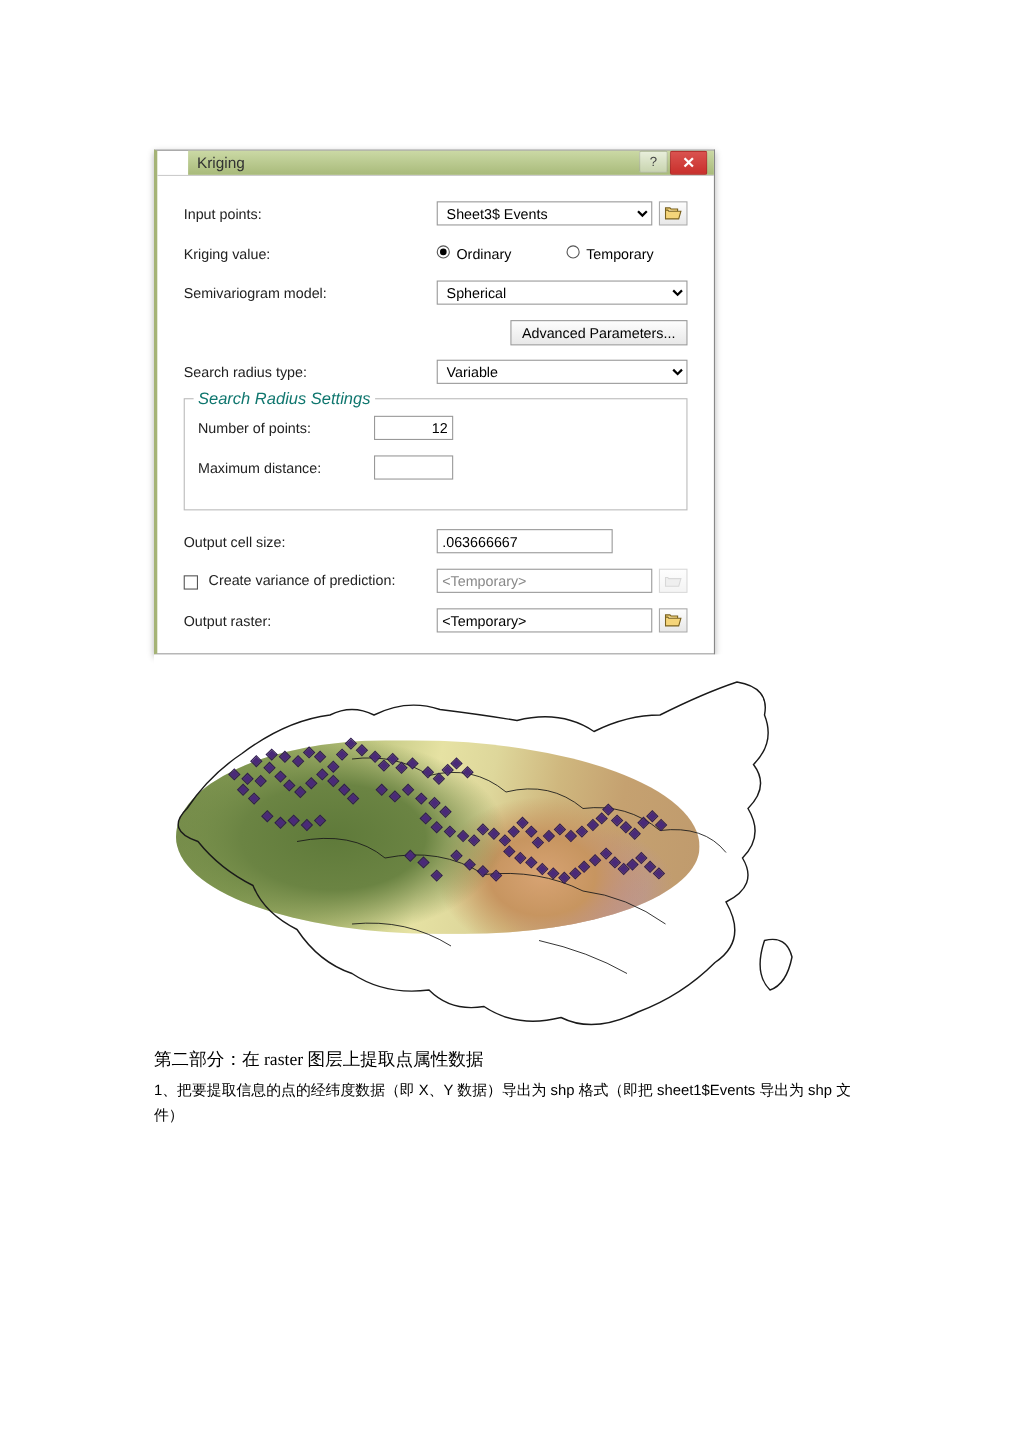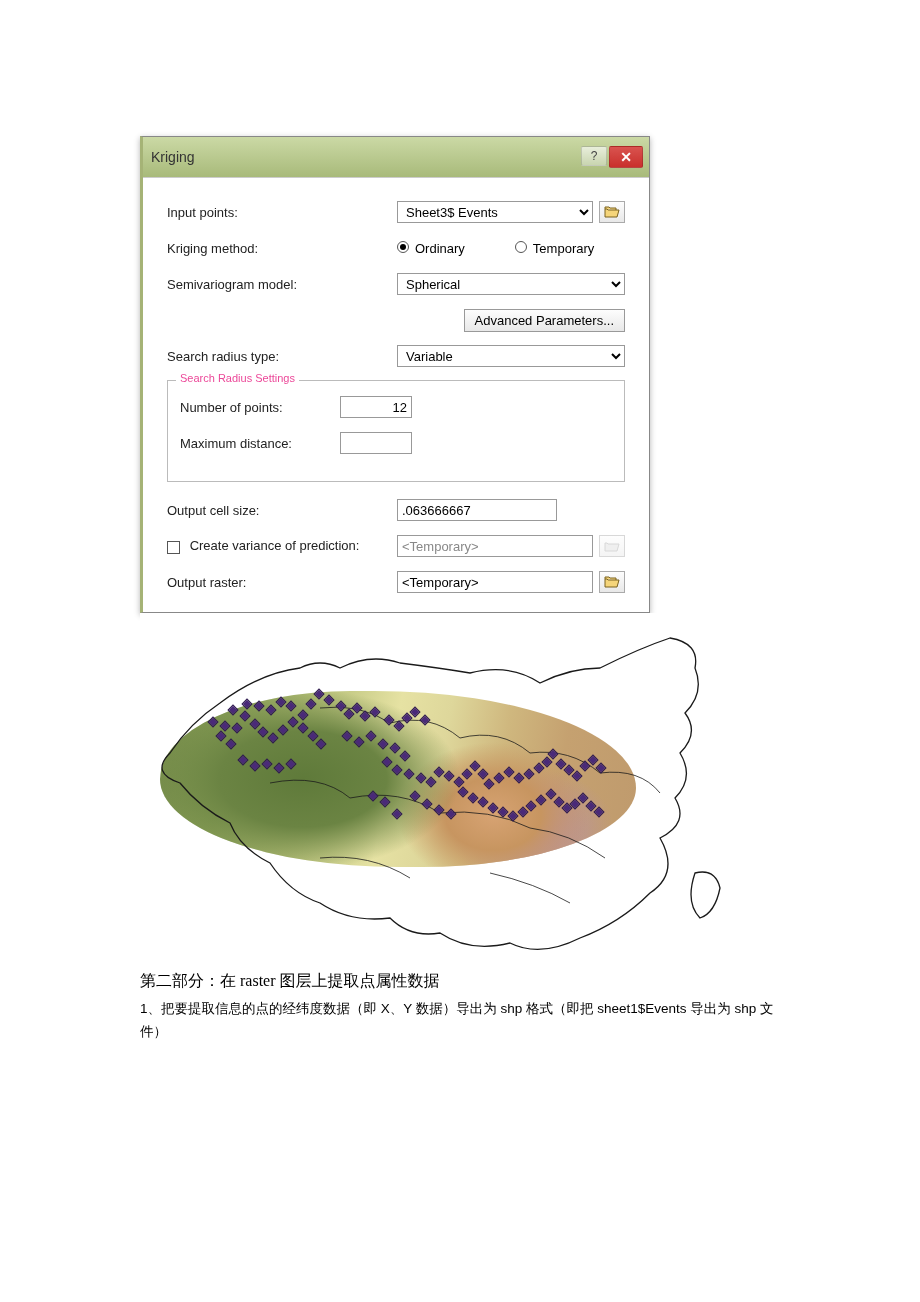--- a/index.html
+++ b/index.html
@@ -1,40 +1,40 @@
 <!DOCTYPE html>
 <html><head>
 <meta charset="utf-8">
 <style>
   * { box-sizing: border-box; }
   body { margin: 0; font-family: "Tahoma", "Microsoft YaHei", sans-serif; font-size: 13px; background: #fff; color: #000; width: 920px; }
   .page { padding: 136px 136px 40px 140px; width: 920px; }
   .dialog { width: 510px; border: 1px solid #888; border-left: 3px solid #a5b376; background: #fff; box-shadow: 0 2px 6px rgba(0,0,0,0.3); position: relative; }
-  .titlebar { height: 40px; background: linear-gradient(#cbd9a5, #a8ba7a); display: flex; align-items: center; justify-content: space-between; padding: 0 6px 0 8px; font-size: 14px; color: #333; }
+  .titlebar { height: 22px; background: linear-gradient(#cbd9a5, #a8ba7a); display: flex; align-items: center; justify-content: space-between; padding: 0 6px 0 8px; font-size: 14px; color: #333; margin-left: 28px; }
   .titlebar-left { display: flex; align-items: center; }
   .titlebar-btns { display: flex; gap: 0; }
   .tbtn { width: 26px; height: 20px; display: flex; align-items: center; justify-content: center; font-size: 12px; color: #444; border: 1px solid rgba(0,0,0,0.15); border-radius: 2px; margin-left: 2px; background: linear-gradient(#e8eedb,#c9d5b0); }
   .tbtn.close { background: linear-gradient(#d9534f,#c9302c); color: #fff; width: 34px; height: 22px; font-weight: bold; font-size: 14px; }
   .tbtn.help { background: linear-gradient(#e8eedb,#c9d5b0); }
   .body { padding: 16px 24px 12px 24px; border-top: 1px solid #ccc; }
   .row { display: flex; align-items: center; min-height: 36px; }
   .lbl { width: 230px; color: #222; font-size: 13px; }
   .val { flex: 1; display: flex; align-items: center; gap: 6px; }
   select, input[type="text"] { width: 100%; height: 22px; border: 1px solid #999; font-size: 13px; padding: 0 4px; background: #fff; font-family: inherit; }
   .txt-right { text-align: left; }
   .sel-blue { background: #3189d6; color: #fff; }
   .folder-btn { width: 26px; height: 22px; border: 1px solid #aaa; display: flex; align-items: center; justify-content: center; background: linear-gradient(#fdfdfd,#e8e8e8); flex-shrink: 0; }
   .folder-btn.disabled { opacity: 0.45; }
   .radio-group { display: flex; gap: 50px; align-items: center; font-size: 13px; }
   .radio-opt { display: flex; align-items: flex-start; gap: 6px; }
   .radio-dot { width: 12px; height: 12px; border: 1px solid #555; border-radius: 50%; position: relative; }
   .radio-dot.on::after { content: ""; width: 6px; height: 6px; background: #000; border-radius: 50%; position: absolute; left: 2px; top: 2px; }
   .btn { border: 1px solid #999; padding: 3px 10px; background: linear-gradient(#fdfdfd,#e8e8e8); font-size: 13px; margin-left: auto; }
   .fieldset { border: 1px solid #bbb; margin-top: 6px; padding: 8px 12px 20px 12px; position: relative; }
-  .fieldset .legend { position: absolute; top: -9px; left: 8px; background: #fff; padding: 0 4px; font-size: 11px; color: #ec4899; }
+  .fieldset .legend { position: absolute; top: -9px; left: 8px; background: #fff; padding: 0 4px; font-size: 15px; color: #0f766e; font-style: italic; }
   .num-input { width: 72px; height: 22px; border: 1px solid #999; text-align: right; padding: 0 4px; font-size: 13px; }
   .checkbox { width: 13px; height: 13px; border: 1px solid #555; margin-right: 6px; display: inline-block; vertical-align: middle; }
   .map-area { width: 652px; height: 344px; position: relative; background: #fff; margin-top: 0; }
   .raster-box { position: absolute; left: 20px; top: 78px; width: 476px; height: 176px; overflow: hidden; border-radius: 40% 55% 45% 50% / 50% 55% 45% 50%; }
   .raster-box::before { content:""; position:absolute; inset:0;
     background:
       radial-gradient(ellipse 210px 120px at 30% 50%, #5f7a3a 0%, #6b8443 40%, rgba(107,132,67,0) 75%),
       radial-gradient(ellipse 120px 90px at 70% 70%, #d7a373 0%, #c79560 40%, rgba(199,149,96,0) 80%),
       radial-gradient(ellipse 110px 80px at 78% 78%, #b58cb5 0%, rgba(181,140,181,0) 75%),
       linear-gradient(100deg,#758b4a 0%, #8aa057 15%, #b8c17a 32%, #e6e2a3 48%, #ded79b 58%, #cfb77e 70%, #c5a170 82%, #bf9a6d 100%);
@@ -67,21 +67,21 @@
             <option>Sheet3$ Events</option>
           </select>
           <div class="folder-btn">
             <svg width="16" height="14">
                 <path d="M1 4 L1 12 L13 12 L15 5 L4 5 L3 4 Z M1 4 L1 2 L5 2 L6 3 L12 3 L12 5" fill="#f5d57a" stroke="#7a6220" stroke-width="1"></path>
               </svg>
           </div>
         </div>
       </div>
       <div class="row">
-        <div class="lbl">Kriging method:</div>
+        <div class="lbl">Kriging value:</div>
         <div class="val">
           <div class="radio-group">
             <div class="radio-opt">
               <span class="radio-dot on"></span>
               <span>Ordinary</span>
             </div>
             <div class="radio-opt">
               <span class="radio-dot"></span>
               <span>Temporary</span>
             </div>

